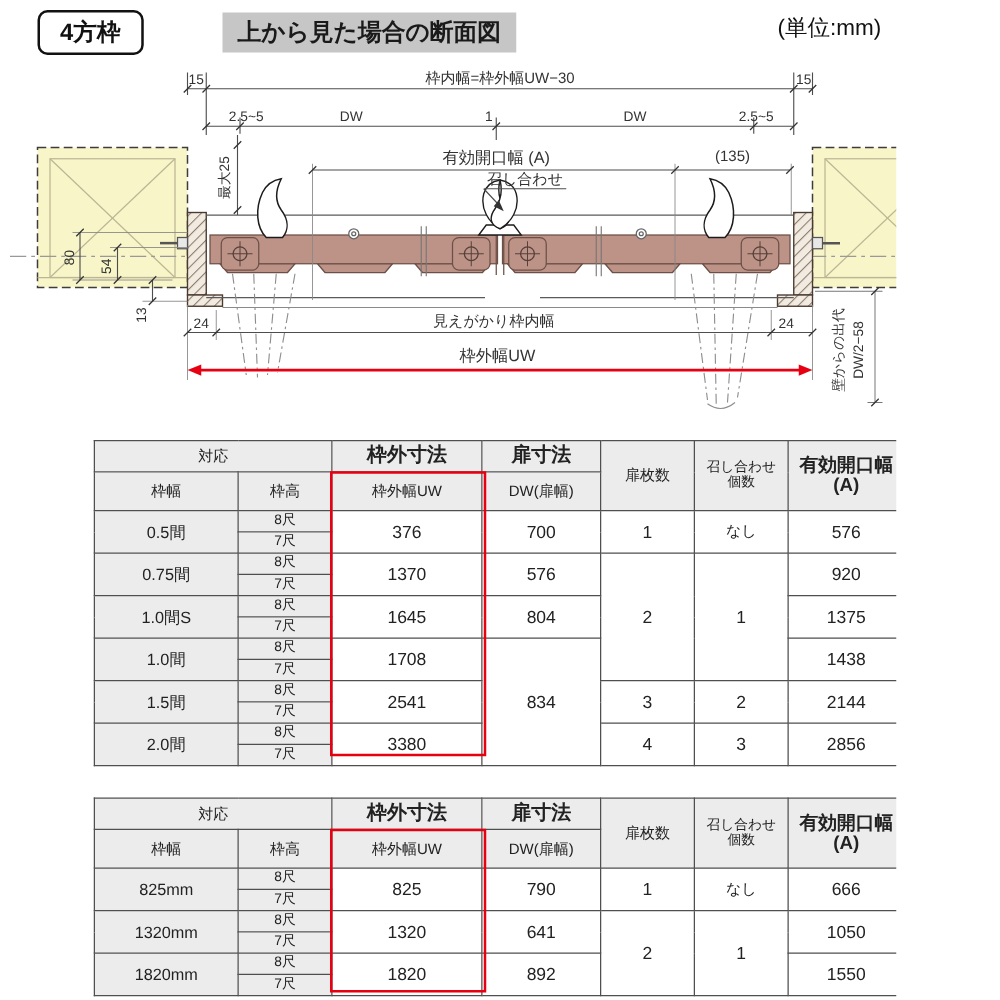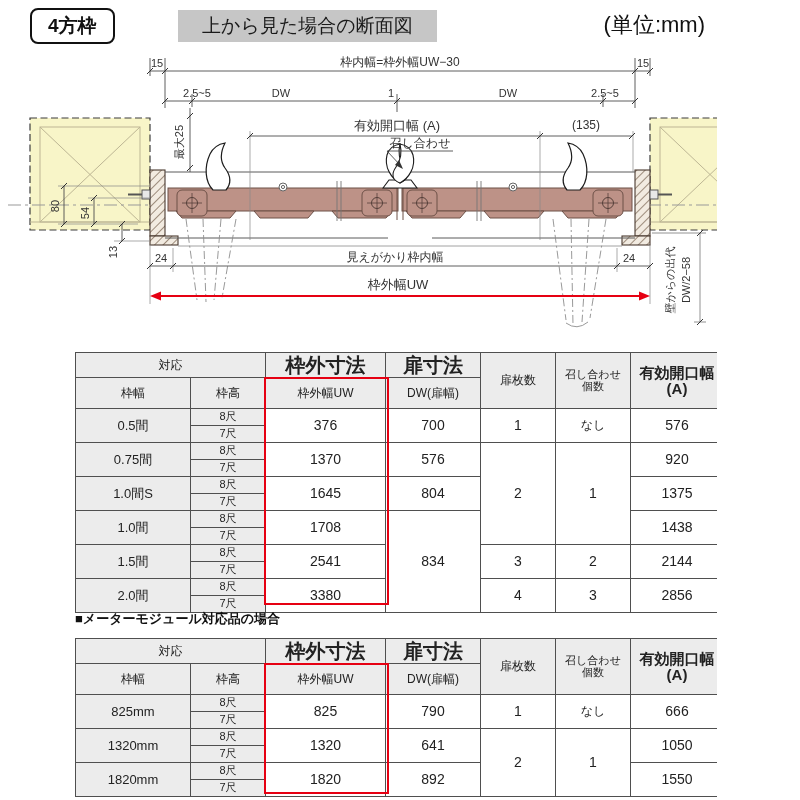--- a/index.html
+++ b/index.html
@@ -1,33 +1,33 @@
 <!DOCTYPE html>
 <html><head>
 <meta charset="utf-8">
 <style>
   html,body{margin:0;padding:0;background:#fff;}
   .page{position:relative;width:717px;height:800px;background:#fff;overflow:hidden;
         font-family:"Liberation Sans","DejaVu Sans",sans-serif;color:#222;}
   .titlebox{position:absolute;left:30px;top:8px;border:2.5px solid #111;border-radius:8px;
         padding:3px 16px;font-size:19px;font-weight:bold;color:#111;background:#fff;}
   .subtitle{position:absolute;left:178px;top:10px;background:#c6c6c6;color:#1a1a1a;
-        padding:3px 24px;font-size:19px;font-weight:normal;}
-  .unit{position:absolute;right:12px;top:10px;font-size:22px;color:#111;}
+        padding:3px 12px;font-size:19px;font-weight:bold;}
+  .unit{position:absolute;right:12px;top:10px;font-size:18px;color:#111;}
   svg.diagram{position:absolute;left:0;top:0;}
   svg text{font-family:"Liberation Sans","DejaVu Sans",sans-serif;fill:#333;}
 
   .seclabel{position:absolute;left:75px;top:610px;font-size:13px;font-weight:bold;color:#111;}
 
   table.tbl{position:absolute;border-collapse:collapse;table-layout:fixed;background:#fff;
         border:1.5px solid #444;}
   .tbl td{border:1px solid #4f4f4f;text-align:center;vertical-align:middle;padding:0;
         font-size:14px;color:#222;line-height:1.05;overflow:hidden;}
   .tbl .g{background:#ececec;}
-  .tbl .bigh{font-size:20px;font-weight:bold;}
+  .tbl .bigh{font-size:16px;font-weight:bold;}
   .tbl .smh{font-size:12px;}
   .tbl .tiny{font-size:11px;}
   .tbl .w{font-size:13px;}
   .tbl .shaku{font-size:11px;height:16px;}
   .tbl tr.hr1{height:25px;margin-top:12px;} .tbl tr.hr2{height:31px;} .tbl tr.dr{height:16px;}
 
   .redbox{position:absolute;border:2.5px solid #e60012;pointer-events:none;}
   #redbox1{left:264px;top:377px;width:121px;height:224px;}
   #redbox2{left:264px;top:663px;width:121px;height:127px;}
 </style>
@@ -286,21 +286,20 @@
           <td rowspan="2">3</td>
           <td rowspan="2">2856</td>
         </tr>
     <tr class="dr">
           <td class="g shaku">7尺</td>
         </tr>
   </tbody>
     </table>
   <div class="redbox" id="redbox1"></div>
 
-  <div class="seclabel">■メーターモジュール対応品の場合</div>
 
   <table class="tbl" style="left:75px;top:638px;width:648px;">
     <colgroup>
         <col style="width:115px">
         <col style="width:75px">
         <col style="width:120px">
         <col style="width:95px">
         <col style="width:75px">
         <col style="width:75px">
         <col style="width:93px">

